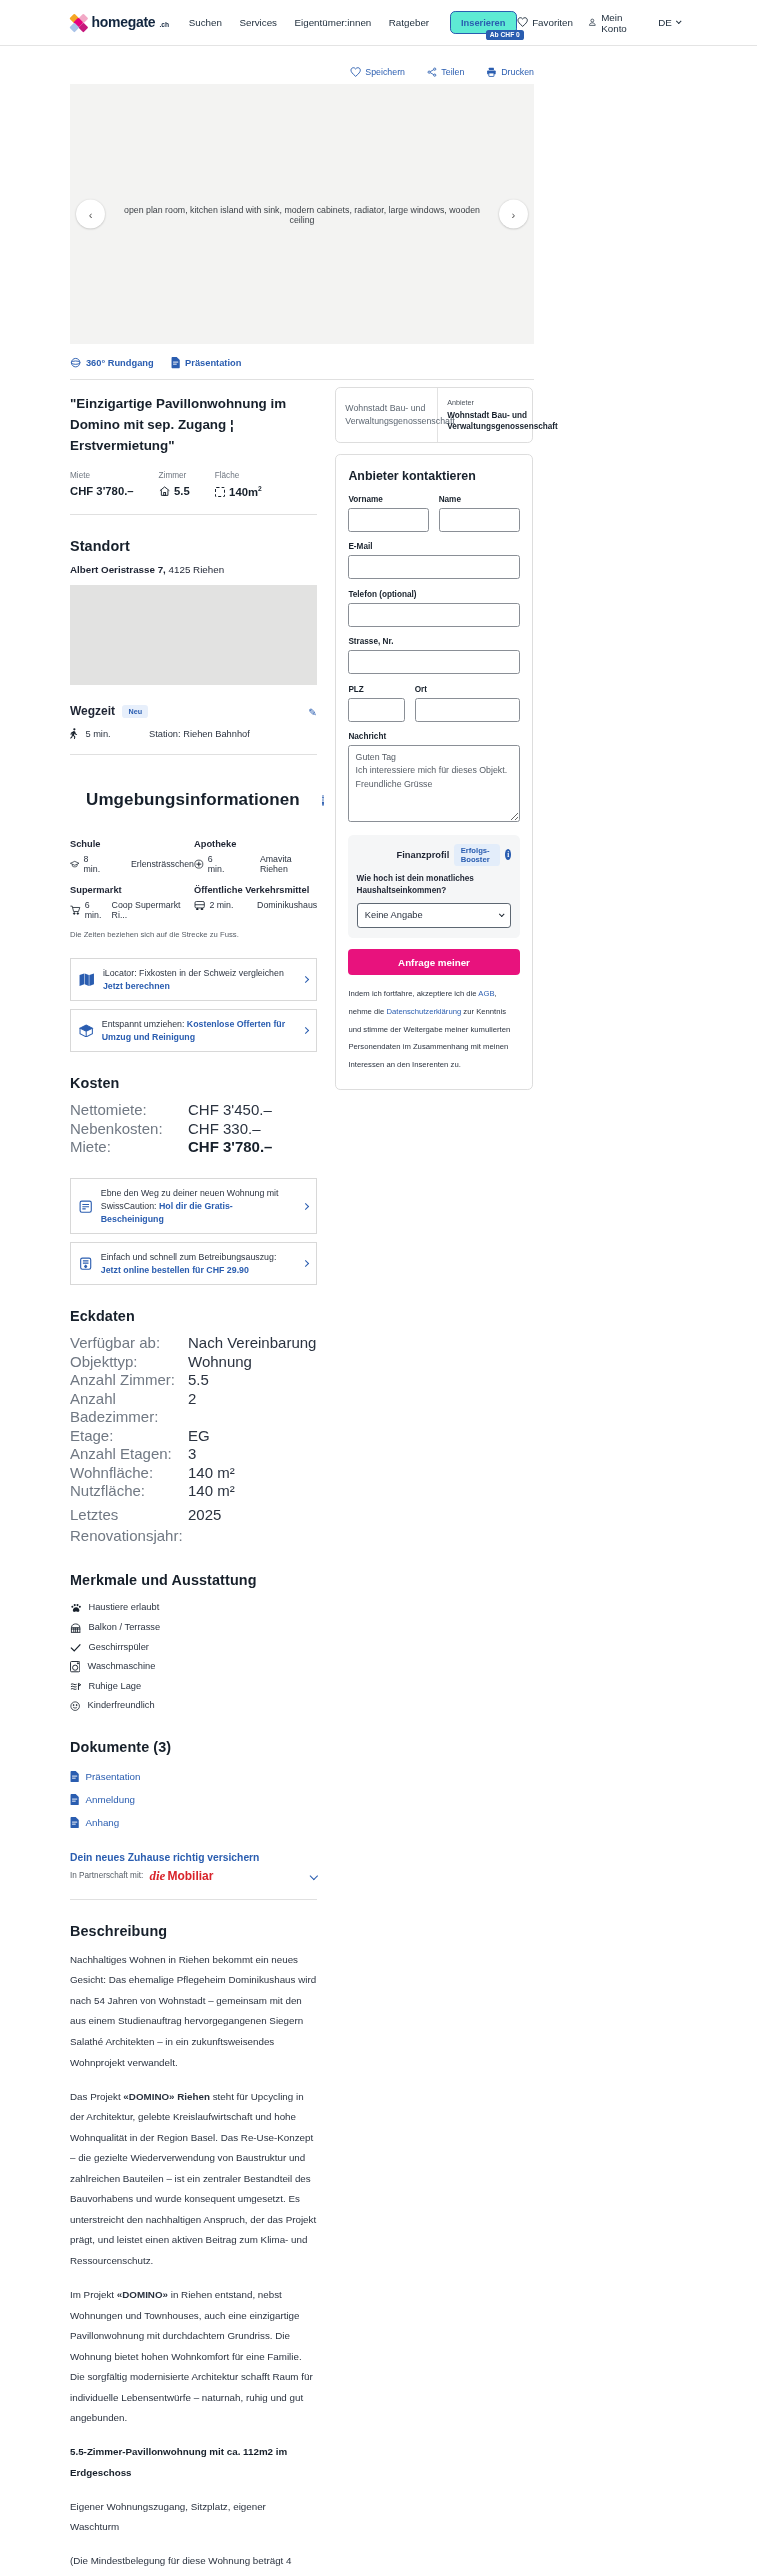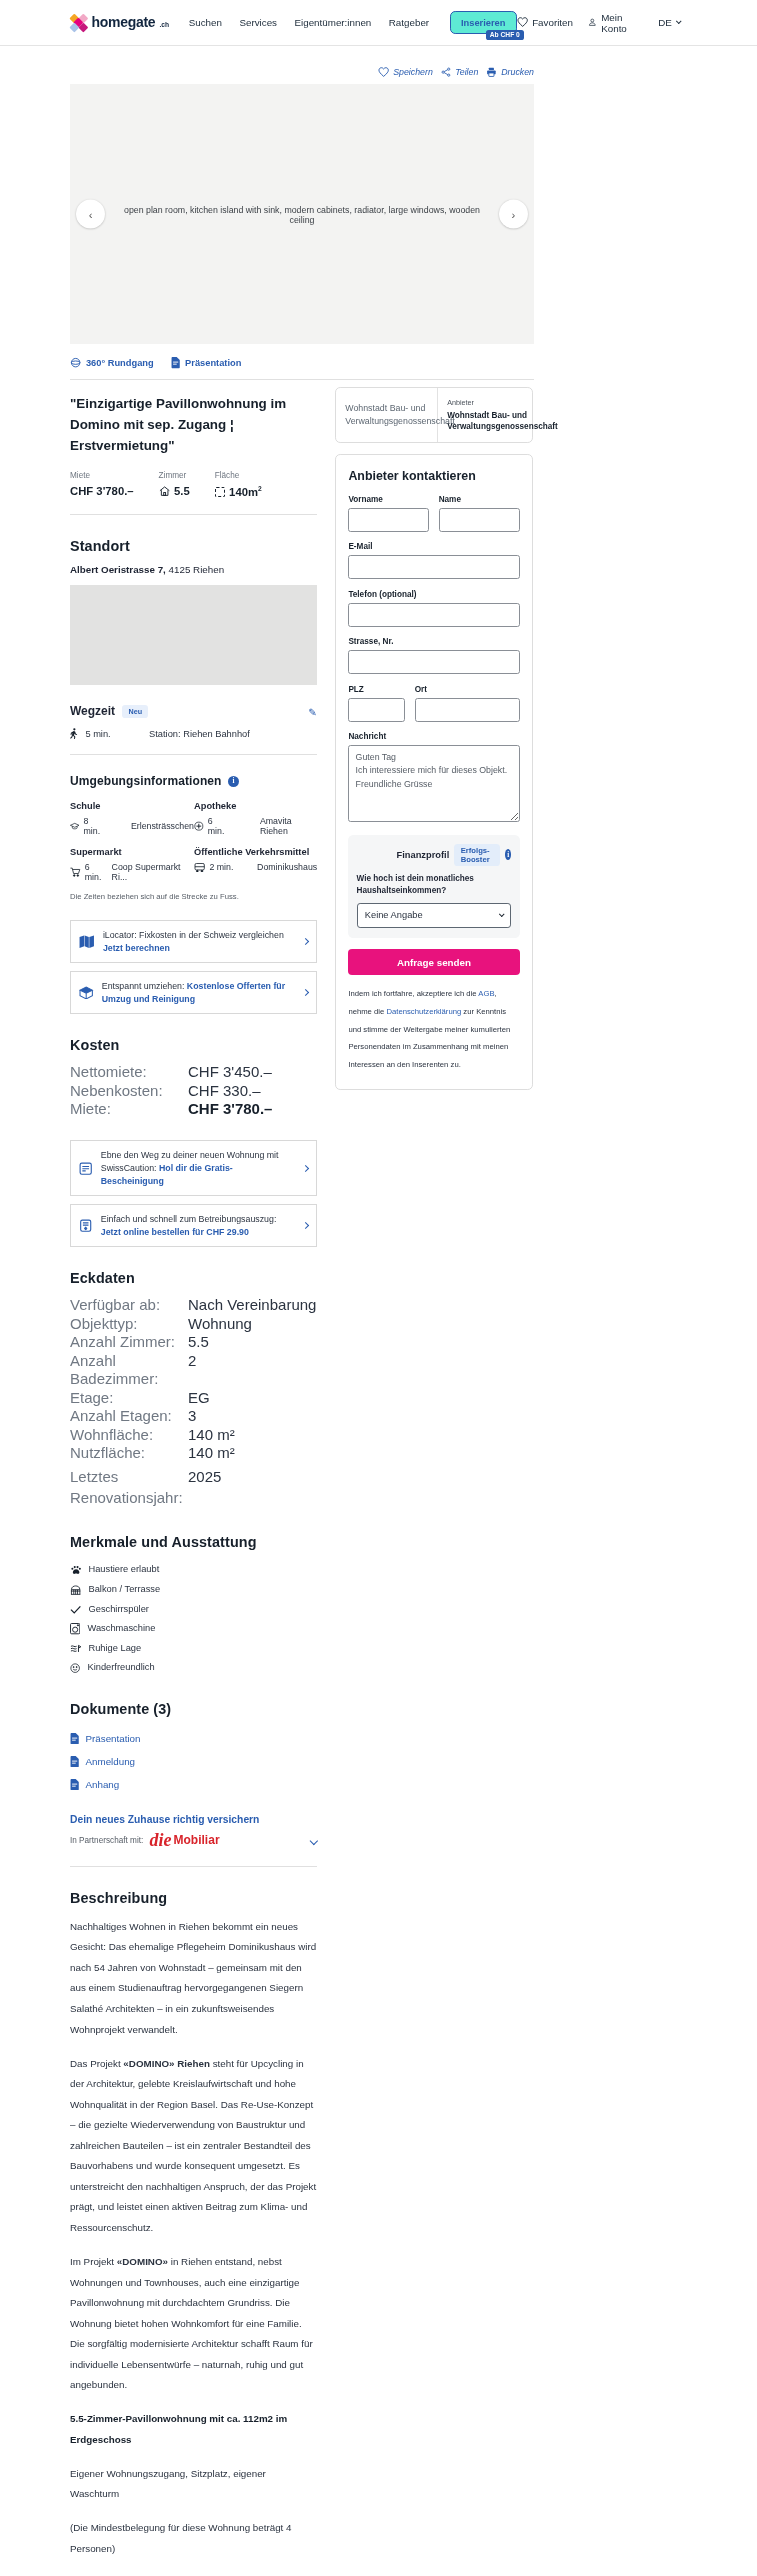--- a/index.html
+++ b/index.html
@@ -16,21 +16,21 @@
   nav.main-nav { display:flex; gap:17.5px; font-size:9.8px; color:#1c2b3a; }
   nav.main-nav span { cursor:pointer; }
   .inserieren-wrap { position:relative; margin-left:20.6px; }
   .inserieren-btn { border:1px solid #2a5db0; color:#2a5db0; font-weight:bold; font-size:9.3px; padding:5.2px 10.3px; border-radius:5.2px; background:#5eead4; cursor:pointer; }
   .inserieren-badge { position:absolute; right:-7.2px; bottom:-6.2px; background:#2a5db0; color:#fff; font-size:6.7px; font-weight:bold; padding:1.5px 4.1px; border-radius:2.6px; }
   .header-right { margin-left:auto; display:flex; align-items:center; gap:15.5px; font-size:9.8px; color:#1c2b3a; }
   .hr-item { display:flex; align-items:center; gap:4.1px; cursor:pointer; }
   .chev-down { display:inline-block; width:4.1px; height:4.1px; border-right:1px solid #1c2b3a; border-bottom:1px solid #1c2b3a; transform:rotate(45deg) translateY(-1px); }
   
   .content-900 { width:464px; margin-left:70px; }
-  .action-row { display:flex; justify-content:flex-end; gap:8px; margin-top:20.6px; margin-bottom:7.2px; color:#2a5db0; font-size:8.8px;font-style:italic; }
+  .action-row { display:flex; justify-content:flex-end; gap:22px; margin-top:20.6px; margin-bottom:7.2px; color:#2a5db0; font-size:8.8px; }
   .action-item { display:flex; align-items:center; gap:4.1px; cursor:pointer; }
   
   .gallery { position:relative; width:464px; height:260px; background:#f3f3f2; }
   .gallery-mid { position:absolute; top:50%; left:0; right:0; transform:translateY(-50%); display:flex; align-items:center; padding:0 6.2px; }
   .g-arrow { width:29px; height:29px; min-width:29px; background:#fff; border:none; border-radius:50%; box-shadow:0 0.5px 2.1px rgba(0,0,0,.25); color:#555; font-size:11.3px; cursor:pointer; display:flex; align-items:center; justify-content:center; }
   .g-caption { flex:1; text-align:center; font-size:8.8px; color:#3a3f45; padding:0 18px; }
   
   .media-links { display:flex; gap:17.5px; margin:13.4px 0 10.3px 0; font-size:9.3px; color:#2a5db0; font-weight:bold; }
   .media-link { display:flex; gap:4.6px; align-items:center; cursor:pointer; }
   hr.div { border:none; border-top:0.5px solid #e0e0e0; margin:0; }
@@ -49,21 +49,21 @@
   h2.sec { font-size:14.4px; font-weight:bold; color:#17202b; margin:23px 0 10.3px 0; letter-spacing:0.1px; }
   
   .address { font-size:9.8px; margin-bottom:10.3px; }
   .map-ph { width:247px; height:100px; background:#e2e2e1; }
   .wegzeit-head { display:flex; align-items:flex-end; gap:7.2px; margin-top:18.5px; }
   .wegzeit-title { font-size:12px; font-weight:bold; }
   .badge-neu { background:#e7effb; color:#2a5db0; font-size:7.2px; font-weight:bold; padding:2.1px 6.2px; border-radius:3.1px; }
   .pencil { margin-left:auto; color:#2a5db0; font-size:10.3px; cursor:pointer; }
   .wz-row { display:flex; align-items:center; gap:7.2px; font-size:9.3px; margin:10.3px 0 14.4px 0; color:#2b3340; }
   .umg-head { display:flex; align-items:center; gap:6.2px; margin-top:19.6px; }
-  .umg-head h2 { margin:0; font-size:12px; }
+  .umg-head h2 { margin:16px; font-size:17px; }
   .info-i { width:11.3px; height:11.3px; border-radius:50%; background:#2a5db0; color:#fff; font-size:7.2px; font-weight:bold; display:inline-flex; align-items:center; justify-content:center; font-family:"Liberation Serif", serif; cursor:pointer; }
   .umg-grid { display:grid; grid-template-columns:124px 124px; gap:11.3px 0; margin-top:12.4px; }
   .umg-cat { font-size:9.3px; font-weight:bold; margin-bottom:5.2px; }
   .umg-val { display:flex; align-items:center; gap:4.1px; font-size:8.8px; color:#2b3340; }
   .umg-note { font-size:7.7px; color:#565d66; margin-top:9.3px; }
   
   .promo { display:flex; align-items:center; gap:8.2px; border:0.5px solid #d8d8d8; border-radius:0; padding:7.7px 8.2px; margin:8.2px 0; cursor:pointer; }
   .promo .txt { font-size:8.8px; line-height:1.45; color:#2b3340; flex:1; }
   .promo .txt b { color:#2a5db0; }
   .chev-r { width:5.2px; height:5.2px; border-right:1.3px solid #2a5db0; border-top:1.3px solid #2a5db0; transform:rotate(45deg); }
@@ -75,21 +75,21 @@
   
   .feat { display:flex; align-items:center; gap:7.2px; font-size:9.3px; line-height:19.6px; color:#2b3340; }
   .feat svg { flex:none; }
   
   .doc-link { display:flex; align-items:center; gap:6.2px; font-size:9.8px; color:#2a5db0; line-height:23px; cursor:pointer; }
   
   .mob { margin:17.5px 0 15.5px 0; }
   .mob-title { color:#2a5db0; font-size:10.3px; font-weight:bold; }
   .mob-row { display:flex; align-items:center; margin-top:5.2px; }
   .mob-partner { font-size:8.2px; color:#565d66; margin-right:6.2px; }
-  .mob-die { font-family:"Liberation Serif", serif; font-style:italic; font-weight:bold; color:#d8232a; font-size:18px; margin-right:2.1px; }
+  .mob-die { font-family:"Liberation Serif", serif; font-style:italic; font-weight:bold; color:#d8232a; font-size:13px; margin-right:2.1px; }
   .mob-brand { color:#d8232a; font-size:12px; font-weight:bold; }
   .mob-chev { margin-left:auto; width:5.7px; height:5.7px; border-right:1.3px solid #2a5db0; border-bottom:1.3px solid #2a5db0; transform:rotate(45deg); cursor:pointer; }
   
   .desc p { font-size:9.8px; line-height:2.1; color:#2b3340; margin-bottom:13.4px; }
   .desc .bold-p { font-weight:bold; color:#17202b; }
   
   .side-card { border:0.5px solid #ddd; border-radius:5.2px; background:#fff; }
   .prov-strip { display:flex; margin-bottom:11.3px; }
   .prov-strip-left { width:52%; padding:10.3px 9.3px; color:#5d6772; font-size:8.8px; line-height:1.5; border-right:0.5px solid #e2e2e2; display:flex; align-items:center; }
   .prov-strip-right { padding:9.3px 9.3px; }
@@ -560,19 +560,19 @@
             <span class="badge-booster">Erfolgs-Booster</span>
             <span class="info-i">i</span>
           </div>
           <div class="fin-q">Wie hoch ist dein monatliches Haushaltseinkommen?</div>
           <div class="f-select">
             <span>Keine Angabe</span>
             <i class="chev-down"></i>
           </div>
         </div>
 
-        <button class="btn-pink">Anfrage senden</button>
+        <button class="btn-pink">Anfrage meiner</button>
         <p class="legal"><span>Indem ich fortfahre, akzeptiere ich die </span><a>AGB</a><span>, nehme die </span><a>Datenschutzerklärung</a><span> zur Kenntnis und stimme der Weitergabe meiner kumulierten Personendaten im Zusammenhang mit meinen Interessen an den Inserenten zu.</span></p>
       </div>
     </div>
   </div>
 </div>
 
 
 </body></html>

